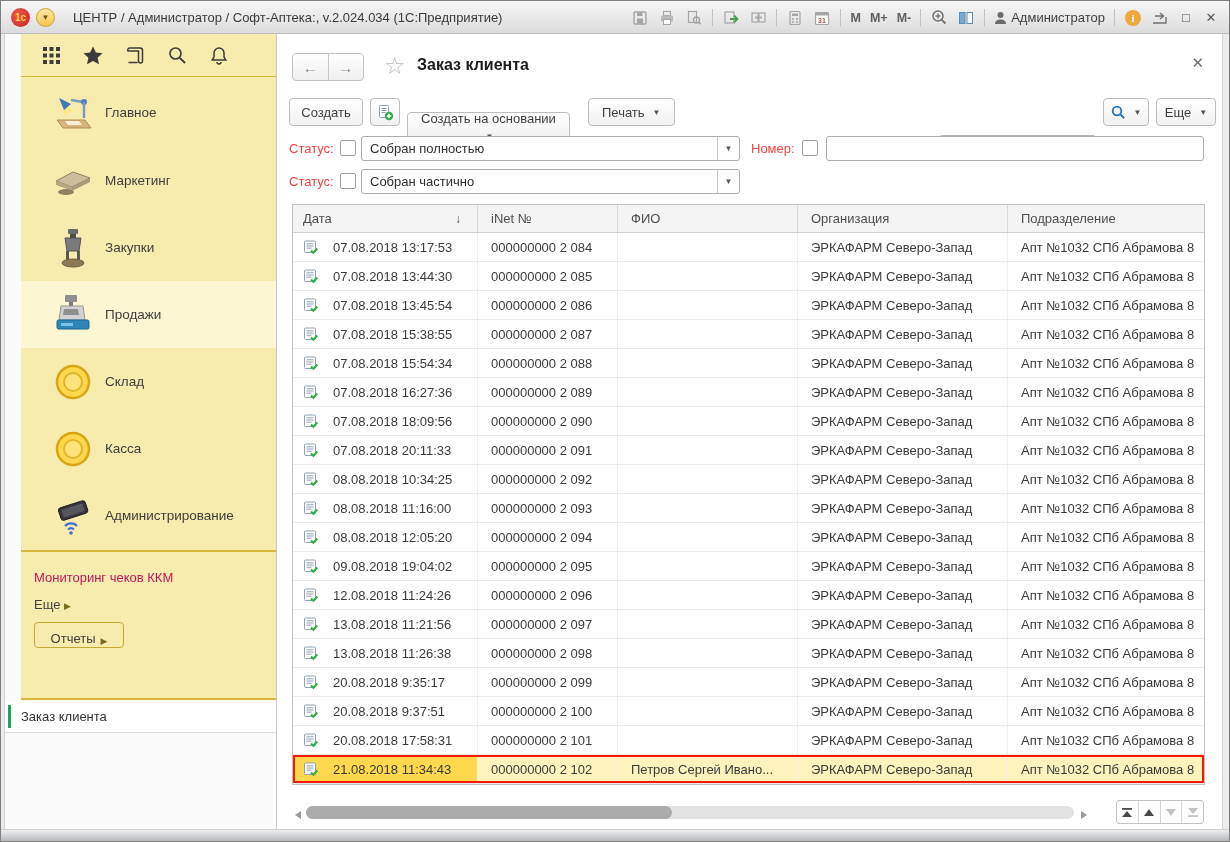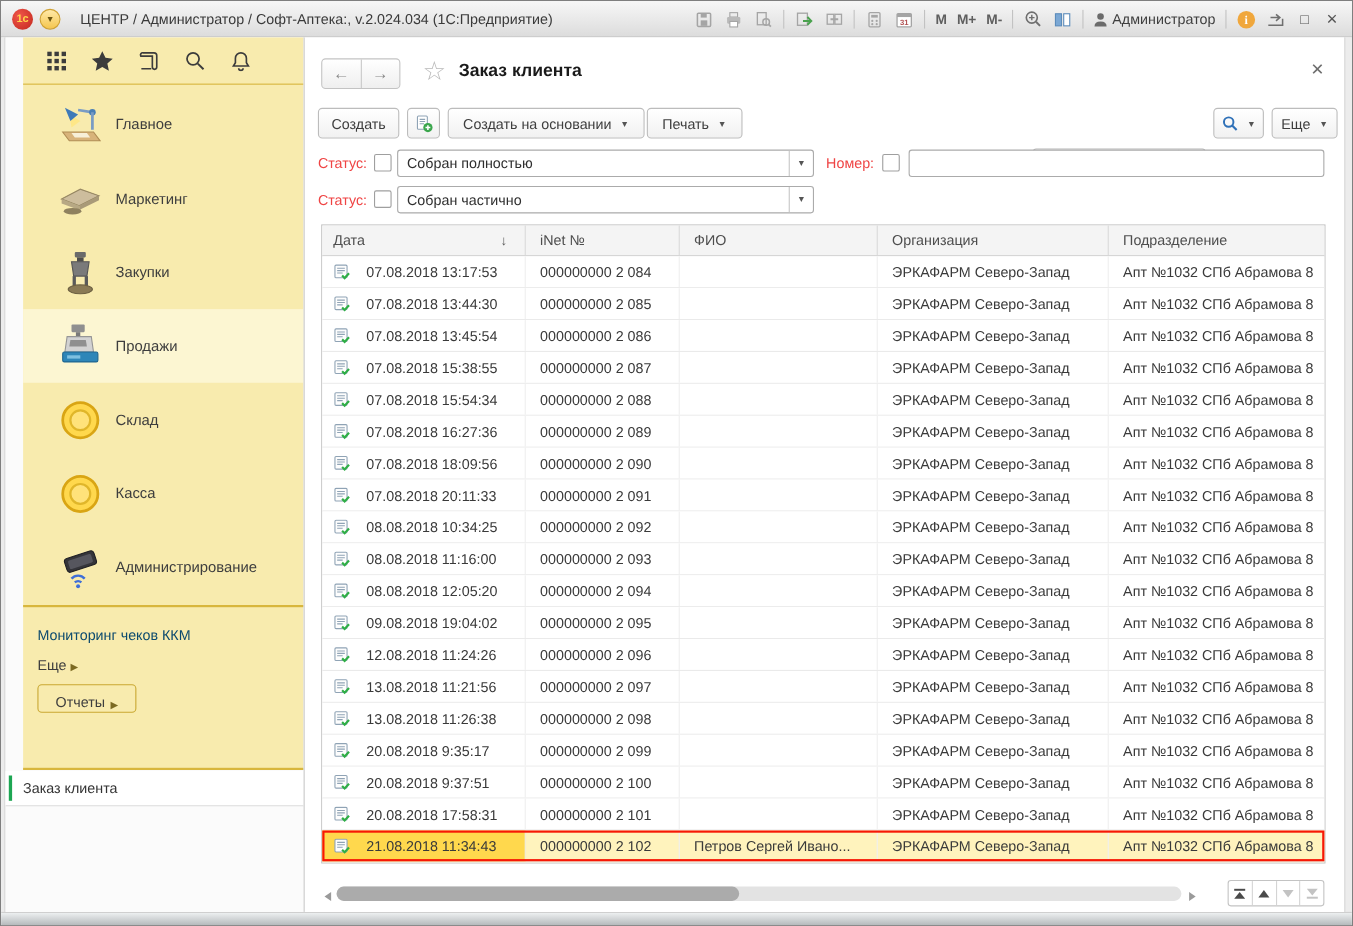--- a/index.html
+++ b/index.html
@@ -31,21 +31,21 @@
   .sidebar{position:absolute;left:4px;top:33px;width:271px;bottom:12px;background:#fbfbfb;}
   .sb-yellow{position:absolute;left:16px;top:0;right:0;height:666px;background:#f8ebae;border-bottom:2px solid #d8b63d;}
   .sb-tools{position:absolute;left:0;top:0;right:0;height:43px;border-bottom:1px solid #d8b63d;
     display:flex;align-items:center;gap:22px;padding-left:20px;}
   .sb-tool{width:20px;height:20px;display:inline-flex;align-items:center;justify-content:center;color:#3c3c3c;}
   .sb-item{position:absolute;left:0;right:0;height:67px;display:flex;align-items:center;cursor:default;}
   .sb-item.active{background:#fcf6d2;}
   .sb-icon{position:absolute;left:28px;width:48px;height:44px;display:flex;align-items:center;justify-content:center;}
   .sb-label{position:absolute;left:84px;font-size:13.5px;color:#3e3e3e;}
   .sb-sep{position:absolute;left:0;right:0;top:516px;height:2px;background:#d8b63d;}
-  .sb-link{position:absolute;left:13px;color:#0c4a6e;font-size:13px;}
+  .sb-link{position:absolute;left:13px;color:#be185d;font-size:13px;}
   .sb-more{position:absolute;left:13px;color:#3e3e3e;font-size:13px;}
   .tri{color:#7c6a22;font-size:9px;}
   .sb-reports{position:absolute;left:13px;top:588px;width:90px;height:26px;border:1px solid #c9a832;border-radius:4px;
     background:transparent;color:#3e3e3e;font-size:13px;display:flex;align-items:flex-end;justify-content:center;gap:5px;}
   .openwin{position:absolute;left:0;right:0;top:667px;height:32px;background:#fff;border-bottom:1px solid #dedede;
     display:flex;align-items:center;}
   .openwin-bar{position:absolute;left:3px;top:4px;bottom:4px;width:3px;background:#1da653;}
   .openwin-label{margin-left:16px;color:#333;}
   
   .main{position:absolute;left:275px;top:33px;right:7px;bottom:12px;background:#fff;border-left:1px solid #c9c9c9;}
@@ -54,21 +54,21 @@
   .nav-btn:first-child{border-right:1px solid #c9c9c9;}
   .fav-star{position:absolute;left:107px;top:18px;font-size:24px;color:#b9b9b9;line-height:28px;}
   .page-title{position:absolute;left:140px;top:22px;font-size:16px;font-weight:bold;color:#1a1a1a;}
   .page-close{position:absolute;right:18px;top:20px;color:#6e6e6e;font-size:15px;}
   .btn{height:28px;border:1px solid #bcbcbc;border-radius:4px;background:linear-gradient(#fff,#f1f1f1);
     color:#3e3e3e;font-size:13px;display:inline-flex;align-items:center;justify-content:center;gap:6px;padding:0 13px;}
   .dd{color:#555;font-size:8px;margin-left:2px;}
   .toolbar{position:absolute;left:12px;top:64px;right:0;height:28px;}
   .tb-create{position:absolute;left:0;top:0;width:74px;}
   .tb-copy{position:absolute;left:81px;top:0;width:30px;padding:0;}
-  .tb-based{position:absolute;left:118px;top:0;}
+  .tb-based{position:absolute;left:118px;top:14px;flex-direction:column;}
   .tb-print{position:absolute;left:299px;top:0;text-align:center;}
   .searchbox{position:absolute;left:650px;top:1px;width:157px;height:26px;border:1px solid #b5b5b5;border-radius:3px;background:#fff;display:flex;margin-top:36px;}
   .searchbox input{flex:1;border:none;outline:none;padding:0 6px;font:13px "Liberation Sans","DejaVu Sans",sans-serif;color:#333;min-width:0;background:transparent;}
   .searchbox input::placeholder{color:#bdbdbd;}
   .search-clear{width:24px;border-left:1px solid #cfcfcf;display:flex;align-items:center;justify-content:center;color:#8a8a8a;font-size:11px;}
   .search-btn{position:absolute;left:814px;top:0;width:46px;padding:0;}
   .more-btn{position:absolute;left:867px;top:0;width:60px;}
   .filter-row{position:absolute;left:12px;right:0;height:26px;}
   .f-label{position:absolute;top:5px;color:#ef4444;text-align:right;}
   .checkbox{position:absolute;width:16px;height:16px;top:4px;border:1px solid #9f9f9f;border-radius:2px;background:#fff;}

